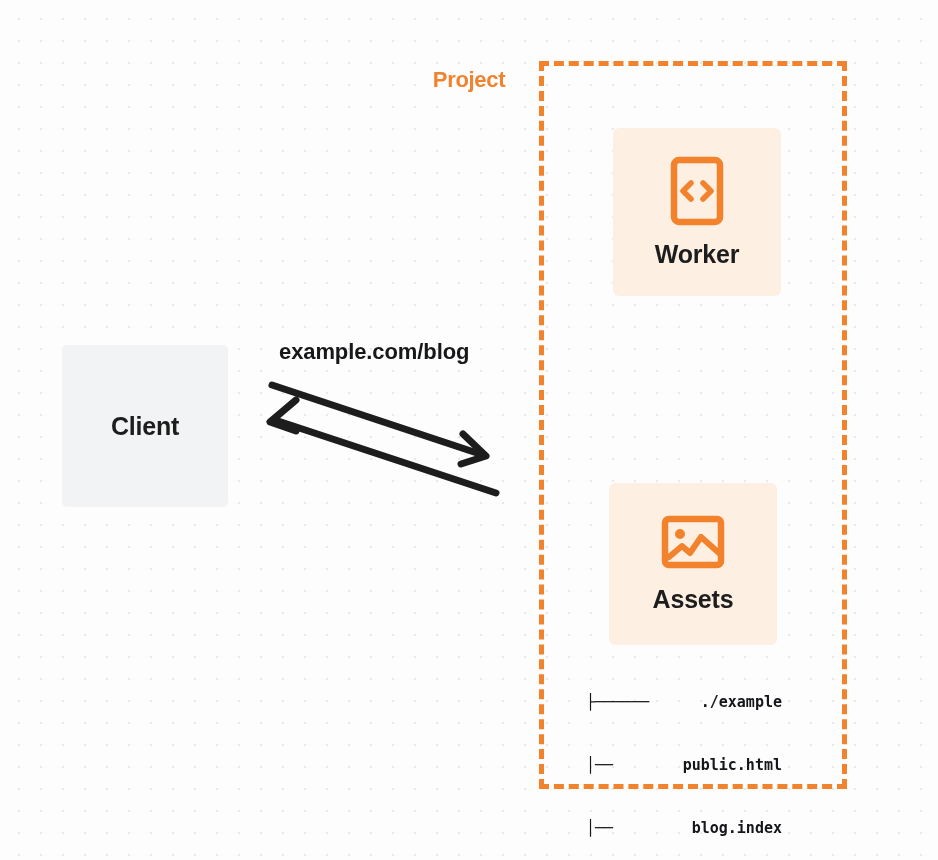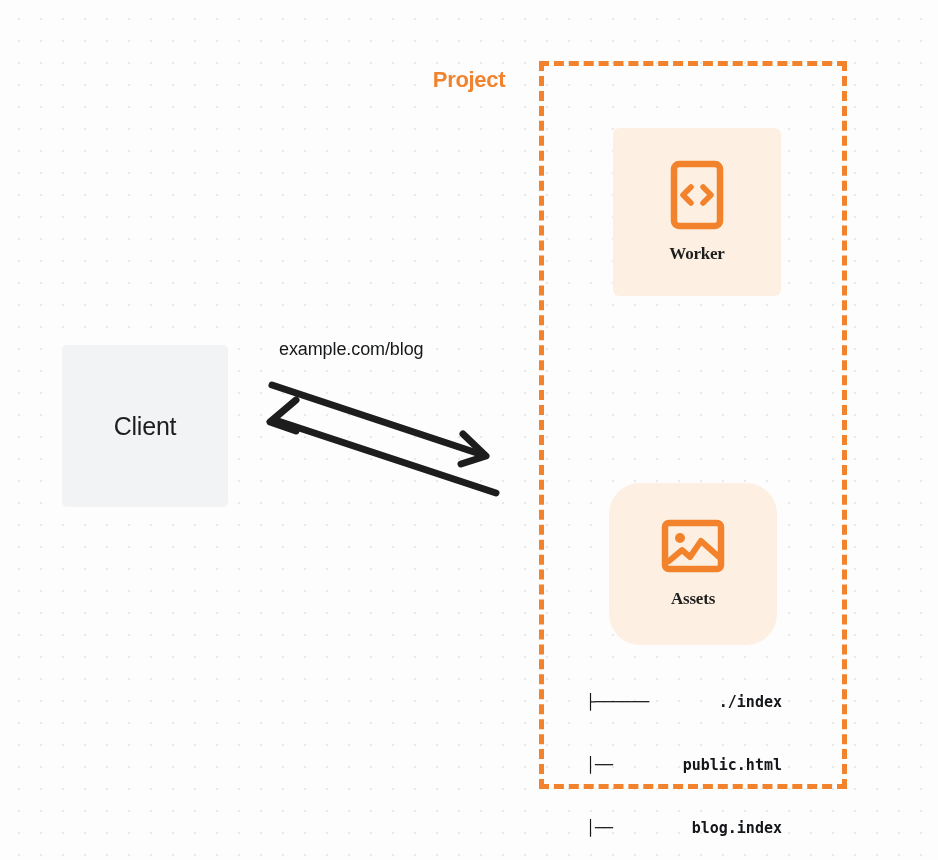--- a/index.html
+++ b/index.html
@@ -30,32 +30,32 @@
     width: 166px;
     height: 162px;
     background: #f2f3f5;
     border-radius: 5px;
     display: flex;
     align-items: center;
     justify-content: center;
   }
   .client-label {
     font-size: 25px;
-    font-weight: normal;
+    font-weight: bold;
     color: #1d1d1d;
     letter-spacing: -0.2px;
   }
 
   
   .edge-label {
     position: absolute;
     left: 279px;
     top: 339px;
-    font-size: 18px;
-    font-weight: normal;
+    font-size: 22px;
+    font-weight: bold;
     color: #17181a;
     letter-spacing: -0.1px;
     white-space: nowrap;
   }
 
   
   .arrows-svg {
     position: absolute;
     left: 0;
     top: 0;
@@ -103,33 +103,31 @@
     left: 613px;
     top: 128px;
     height: 168px;
     justify-content: center;
   }
   .service-card.assets {
     left: 609px;
     top: 483px;
     height: 162px;
     justify-content: center;
-    border-radius: 31px;
   }
   .service-icon {
     display: block;
   }
   .service-card.worker .service-icon { margin-bottom: 14px; }
   .service-card.assets .service-icon { margin-bottom: 16px; }
   .service-label {
-    font-size: 17px;
+    font-size: 25px;
     font-weight: bold;
     color: #1d1d1d;
     letter-spacing: -0.2px;
-    font-family: Liberation Serif, serif;
   }
 
   
   .file-tree {
     position: absolute;
     left: 586px;
     top: 650px;
     width: 196px;
     font-family: "DejaVu Sans Mono", monospace;
     font-size: 15px;
@@ -187,21 +185,21 @@
       <rect x="4" y="4" width="56" height="46" rx="4" ry="4" fill="none" stroke="#f2832c" stroke-width="6.5"></rect>
       <circle cx="19" cy="19" r="5" fill="#f2832c"></circle>
       <polyline points="8,42 21,31 29,38 40,22 58,38" fill="none" stroke="#f2832c" stroke-width="6" stroke-linecap="round" stroke-linejoin="round"></polyline>
     </svg>
     <span class="service-label">Assets</span>
   </div>
 
   <div class="file-tree">
     <div class="tree-row">
       <span class="tree-branch">├──────</span>
-      <span class="tree-name">./index</span>
+      <span class="tree-name">./example</span>
     </div>
     <div class="tree-row">
       <span class="tree-branch">│──</span>
       <span class="tree-name">public.html</span>
     </div>
     <div class="tree-row">
       <span class="tree-branch">│──</span>
       <span class="tree-name">blog.index</span>
     </div>
     

